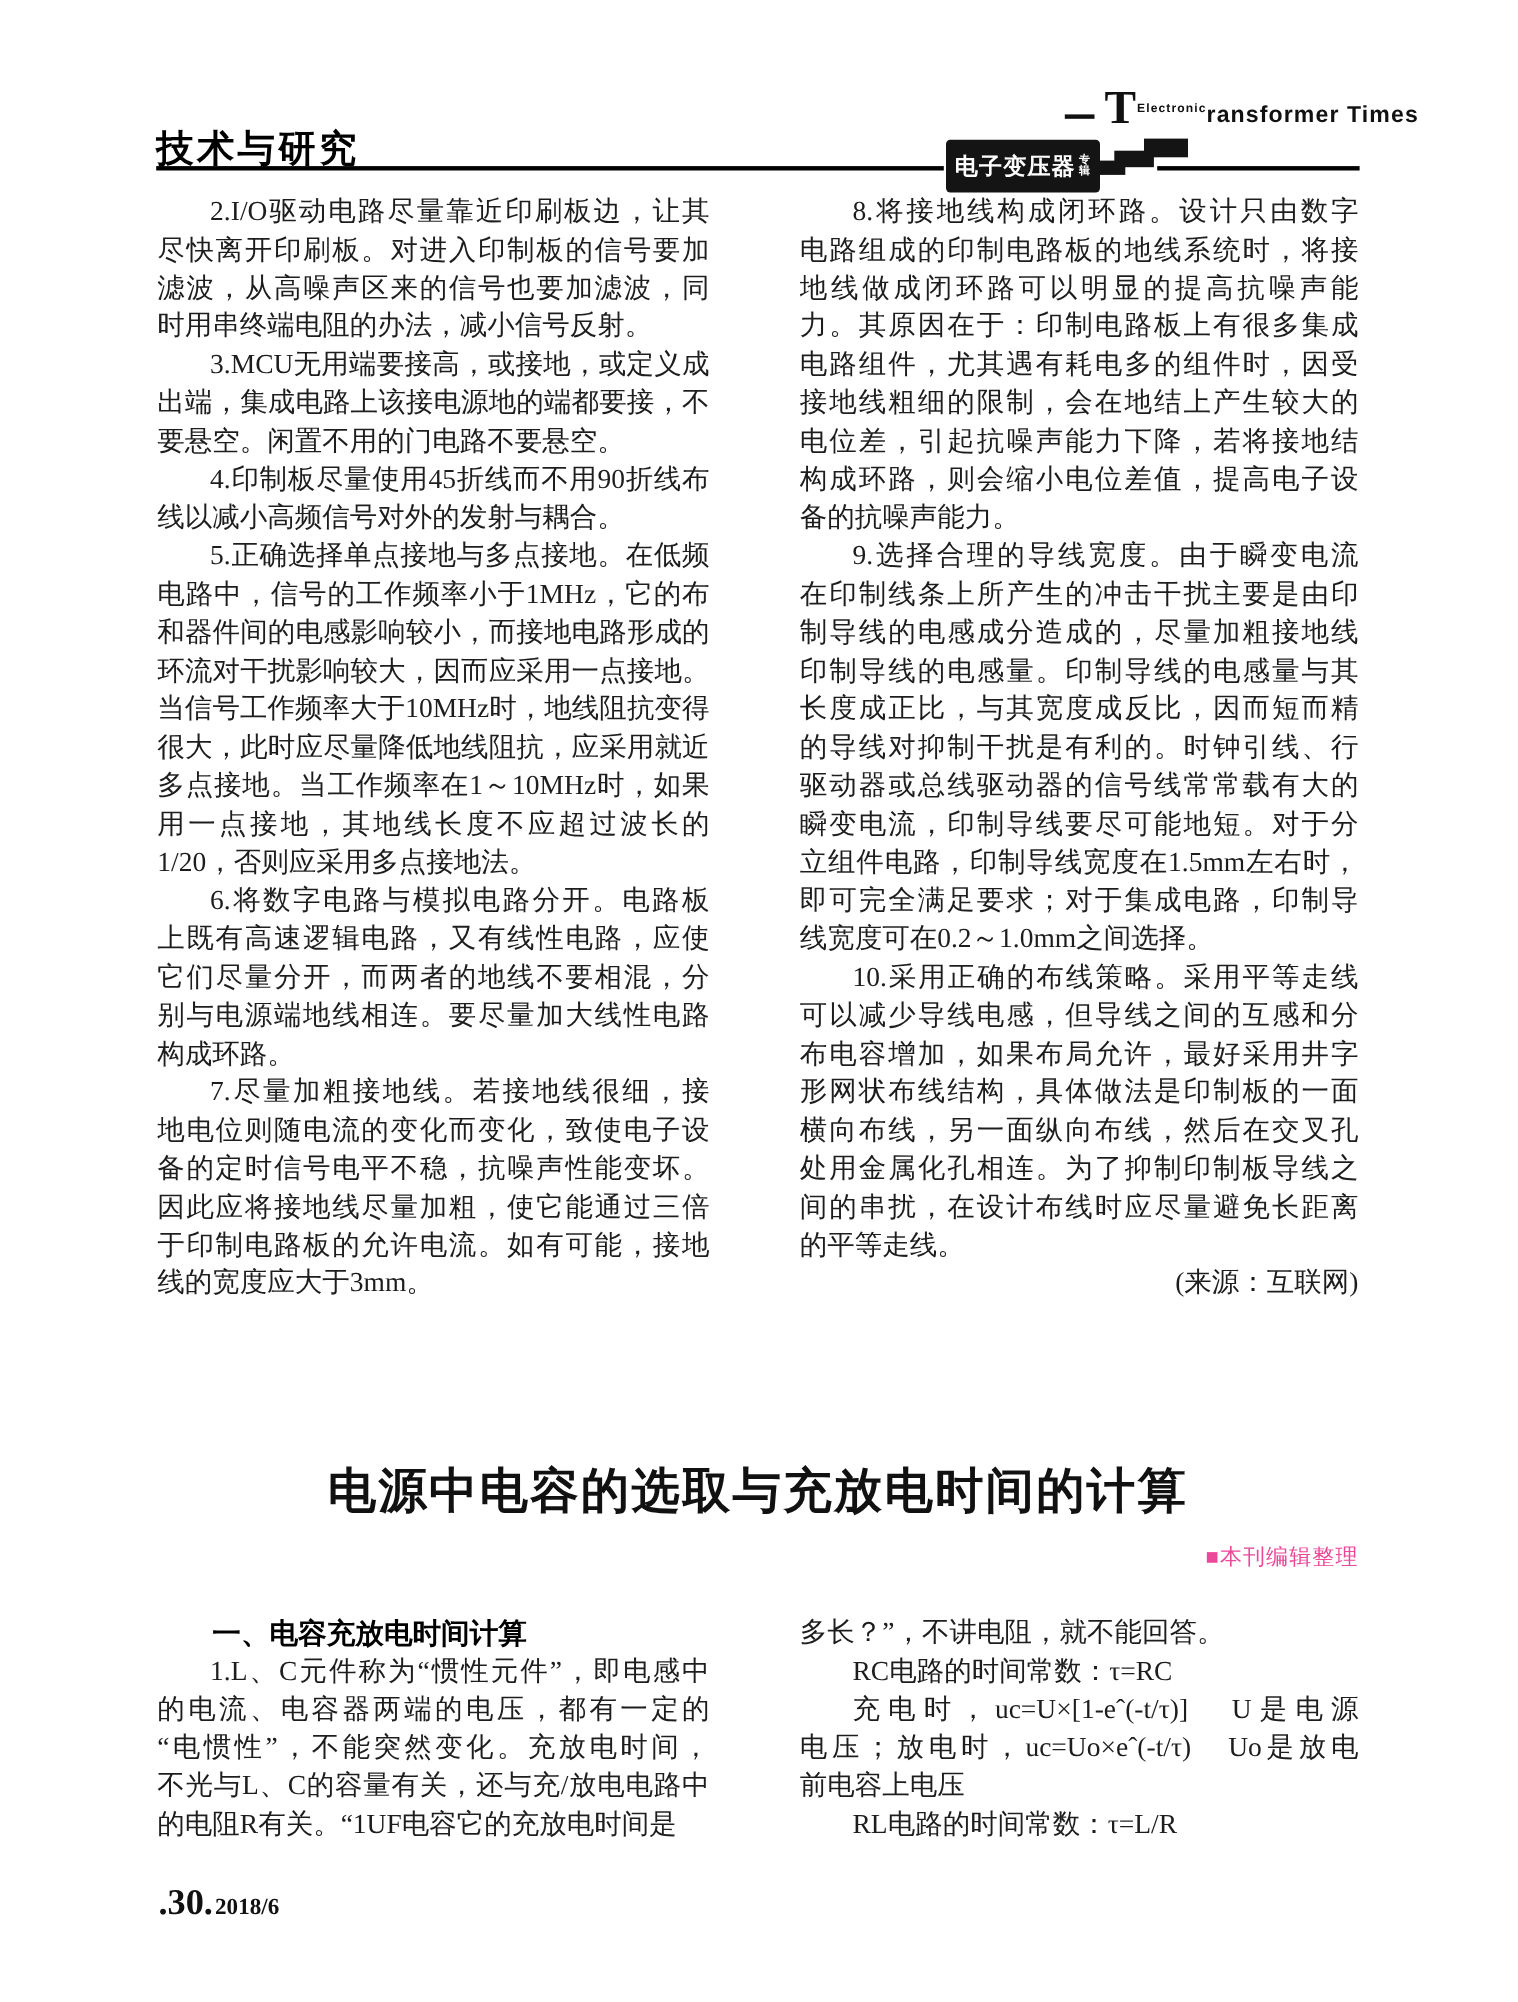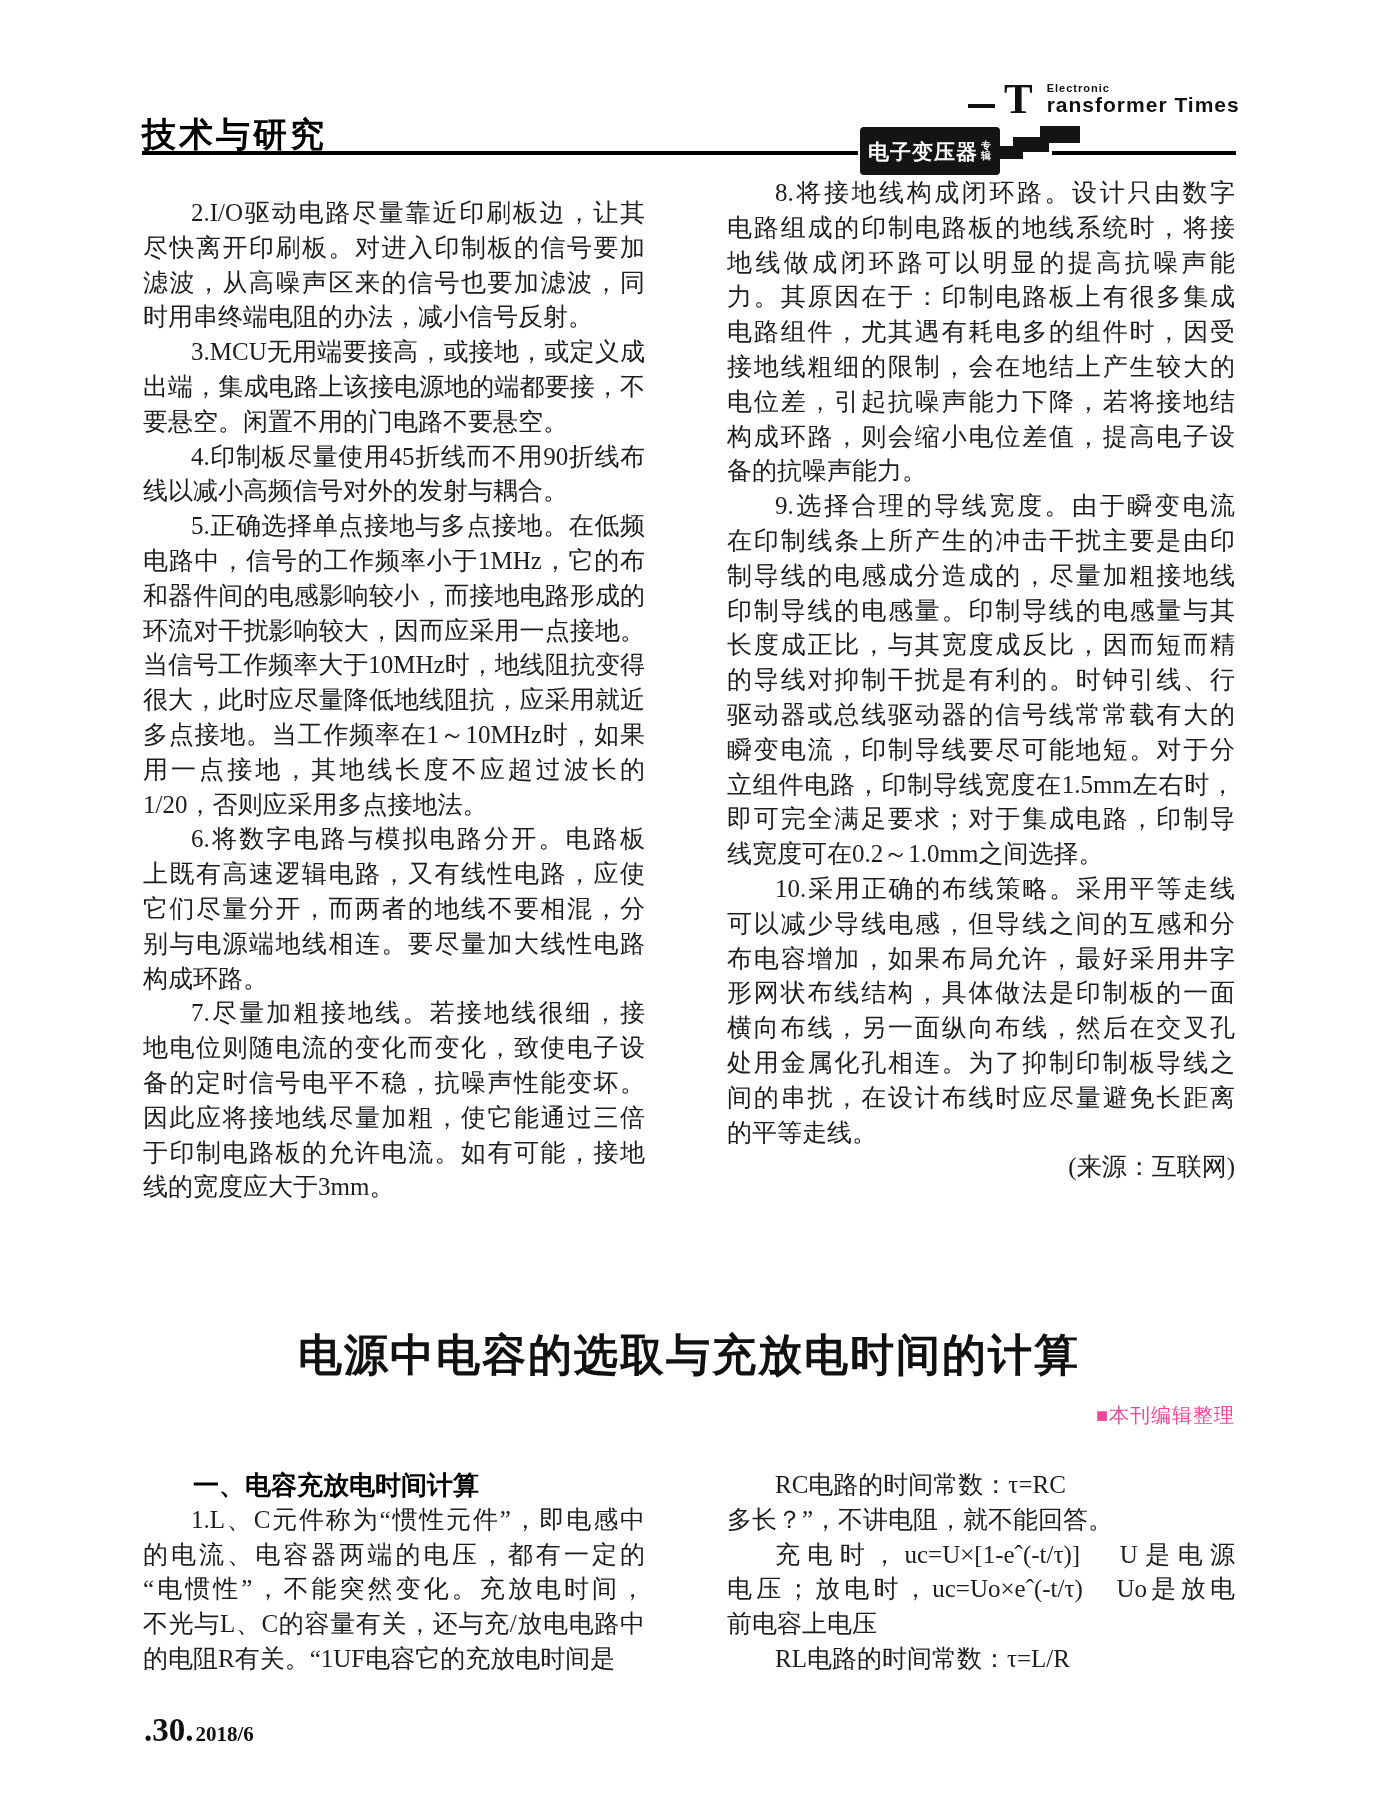--- a/index.html
+++ b/index.html
@@ -20,21 +20,21 @@
   .rule-right { left:1052px; width:184px; }
   .masthead {
     position:absolute; top:82px; left:968px;
     display:flex; align-items:flex-end;
   }
   .m-dash { width:27px; height:4px; background:#111; margin:0 9px 7px 0; }
   .m-T {
     font-family:"Liberation Serif","DejaVu Serif",serif;
     font-weight:700; font-size:43px; line-height:33px; color:#111;
   }
-  .m-body { display:flex; flex-direction:column; margin-left:14px; }
+  .m-body { display:flex; flex-direction:row; margin-left:1px; }
   .m-elec {
     font-family:"Liberation Sans","DejaVu Sans",sans-serif;
     font-weight:700; font-size:11px; letter-spacing:1px; color:#111; line-height:11px;
   }
   .m-rest {
     font-family:"Liberation Sans","DejaVu Sans",sans-serif;
     font-weight:700; font-size:21px; line-height:21px; letter-spacing:1px; color:#111;
   }
   .logo {
     position:absolute; left:860px; top:127px; width:140px; height:48px;
@@ -50,21 +50,21 @@
     font-family:"Liberation Sans","DejaVu Sans",sans-serif;
     font-weight:700; font-size:10px; line-height:10px; color:#fff;
     word-break:break-all;
   }
   .step { position:absolute; background:#141414; z-index:1; }
   .step1 { left:995px;  top:146px; width:28px; height:13px; }
   .step2 { left:1013px; top:137px; width:36px; height:15px; }
   .step3 { left:1040px; top:126px; width:40px; height:17px; }
   
   .col { position:absolute; font-size:25px; line-height:34.8px; color:#1d1d1d; }
-  .col-a1-left  { left:143px; top:176px; width:502px;margin-top:20px; }
+  .col-a1-left  { left:143px; top:176px; width:502px; }
   .col-a1-right { left:727px; top:176px; width:508px; }
   .col-a2-left  { left:143px; top:1468px; width:502px; }
   .col-a2-right { left:727px; top:1468px; width:508px; }
   .tl { height:34.8px; overflow:hidden; white-space:nowrap; }
   .tl.jfy { white-space:normal; text-align:justify; text-align-last:justify; text-justify:inter-character; }
   .tl.ind { text-indent:48px; }
   .tl.right { text-align:right; }
   .tl.hd {
     font-family:"Liberation Sans","DejaVu Sans",sans-serif;
     font-weight:700; color:#000; font-size:26px; text-indent:50px;
@@ -181,22 +181,22 @@
   <div class="a2-byline">■本刊编辑整理</div>
   <div class="col col-a2-left" id="a2-left">
       <div class="tl hd">一、电容充放电时间计算</div>
       <div class="tl ind jfy">1.L、C元件称为“惯性元件”，即电感中</div>
       <div class="tl jfy">的电流、电容器两端的电压，都有一定的</div>
       <div class="tl jfy">“电惯性”，不能突然变化。充放电时间，</div>
       <div class="tl jfy">不光与L、C的容量有关，还与充/放电电路中</div>
       <div class="tl">的电阻R有关。“1UF电容它的充放电时间是</div>
     </div>
   <div class="col col-a2-right" id="a2-right">
+      <div class="tl">多长？”，不讲电阻，就不能回答。</div>
       <div class="tl ind">RC电路的时间常数：τ=RC</div>
-      <div class="tl">多长？”，不讲电阻，就不能回答。</div>
       <div class="tl ind jfy">充电时，uc=U×[1-eˆ(-t/τ)]　U是电源</div>
       <div class="tl jfy">电压；放电时，uc=Uo×eˆ(-t/τ)　Uo是放电</div>
       <div class="tl">前电容上电压</div>
       <div class="tl ind">RL电路的时间常数：τ=L/R</div>
     </div>
 
   <div class="footer">
     <span class="pageno">.30.</span>
     <span class="issue">2018/6</span>
   </div>

